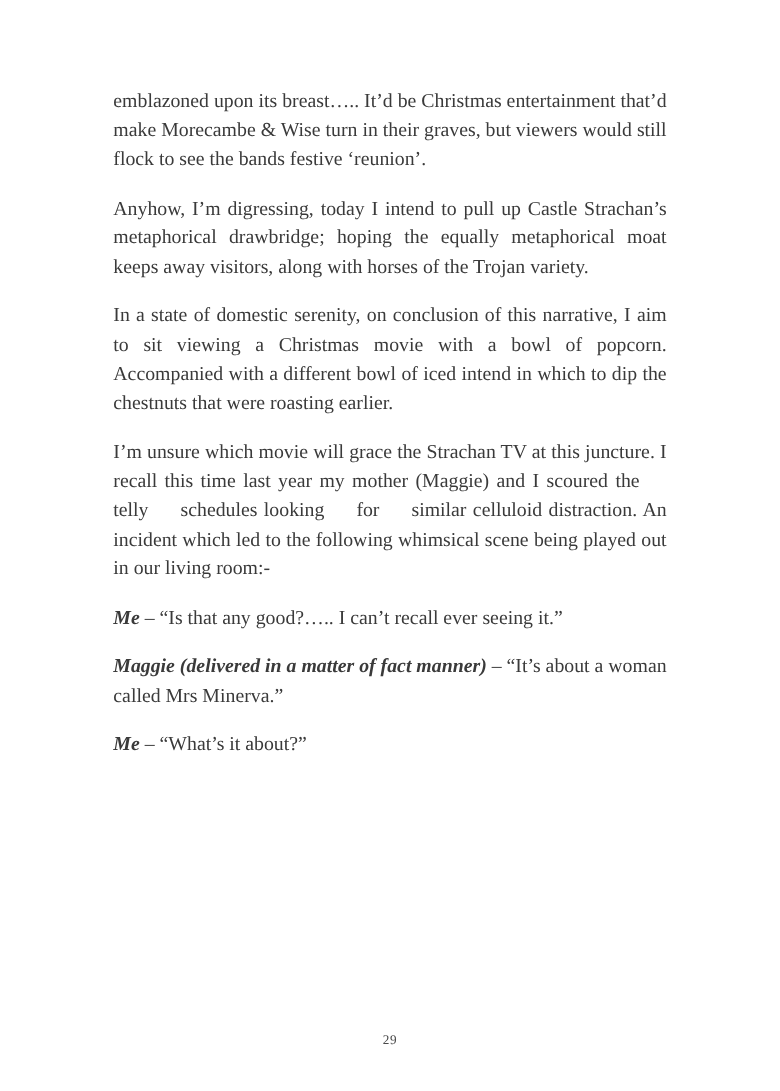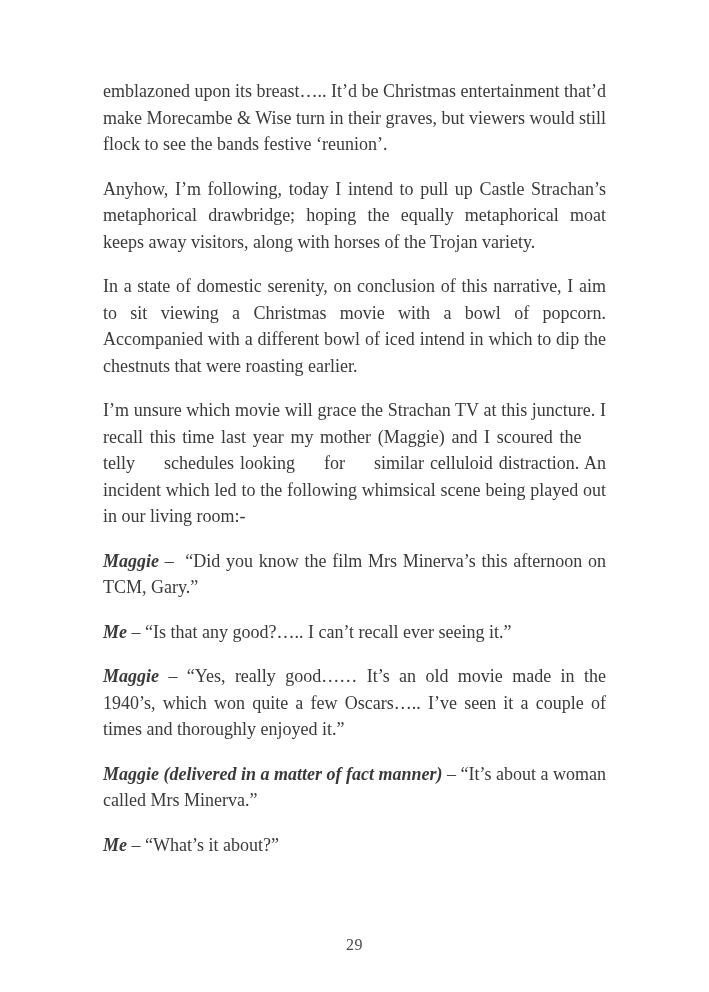--- a/index.html
+++ b/index.html
@@ -39,36 +39,34 @@
     font-style: italic;
   }
   .page-footer {
     position: absolute;
     left: 0;
     top: 936px;
     width: 100%;
     text-align: center;
   }
   .page-number {
-    font-size: 16px;
+    font-size: 12px;
     color: #4a4a4a;
     letter-spacing: 0.5px;
   }
 </style>
 </head>
 <body>
 
 <div class="page">
   <main class="content">
       <p class="para">emblazoned upon its breast….. It’d be Christmas entertainment that’d make Morecambe &amp; Wise turn in their graves, but viewers would still flock to see the bands festive ‘reunion’.</p>
-      <p class="para">Anyhow, I’m following, today I intend to pull up Castle Strachan’s metaphorical drawbridge; hoping the equally metaphorical moat keeps away visitors, along with horses of the Trojan variety.</p>
+      <p class="para">Anyhow, I’m digressing, today I intend to pull up Castle Strachan’s metaphorical drawbridge; hoping the equally metaphorical moat keeps away visitors, along with horses of the Trojan variety.</p>
       <p class="para">In a state of domestic serenity, on conclusion of this narrative, I aim to sit viewing a Christmas movie with a bowl of popcorn. Accompanied with a different bowl of iced intend in which to dip the chestnuts that were roasting earlier.</p>
       <p class="para">I’m unsure which movie will grace the Strachan TV at this juncture. I recall this time last year my mother (Maggie) and I scoured the&nbsp;&nbsp;&nbsp;&nbsp; telly &nbsp;&nbsp;&nbsp;&nbsp;schedules looking &nbsp;&nbsp;&nbsp;&nbsp;for &nbsp;&nbsp;&nbsp;&nbsp;similar celluloid distraction. An incident which led to the following whimsical scene being played out in our living room:-</p>
-      <p class="para"><span class="speaker">Maggie</span> – &nbsp;“Did you know the film Mrs Minerva’s this afternoon on TCM, Gary.”</p>
       <p class="para"><span class="speaker">Me</span> – “Is that any good?….. I can’t recall ever seeing it.”</p>
-      <p class="para"><span class="speaker">Maggie</span> – “Yes, really good…… It’s an old movie made in the 1940’s, which won quite a few Oscars….. I’ve seen it a couple of times and thoroughly enjoyed it.”</p>
       <p class="para"><span class="speaker">Maggie (delivered in a matter of fact manner)</span> – “It’s about a woman called Mrs Minerva.”</p>
       <p class="para"><span class="speaker">Me</span> – “What’s it about?”</p>
     </main>
   <footer class="page-footer">
     <span class="page-number">29</span>
   </footer>
 </div>
 
 </body></html>

